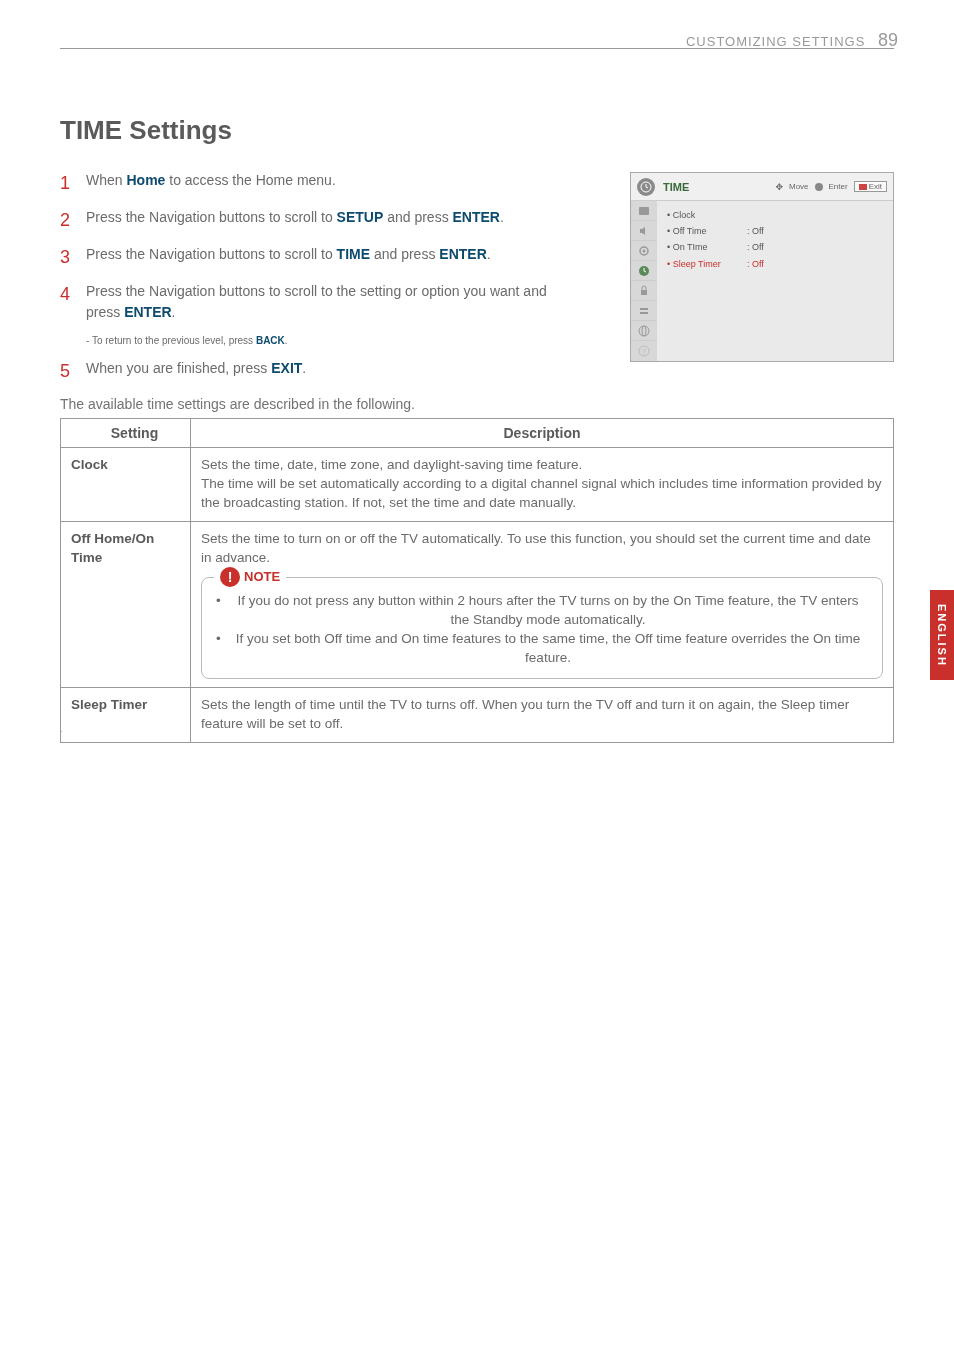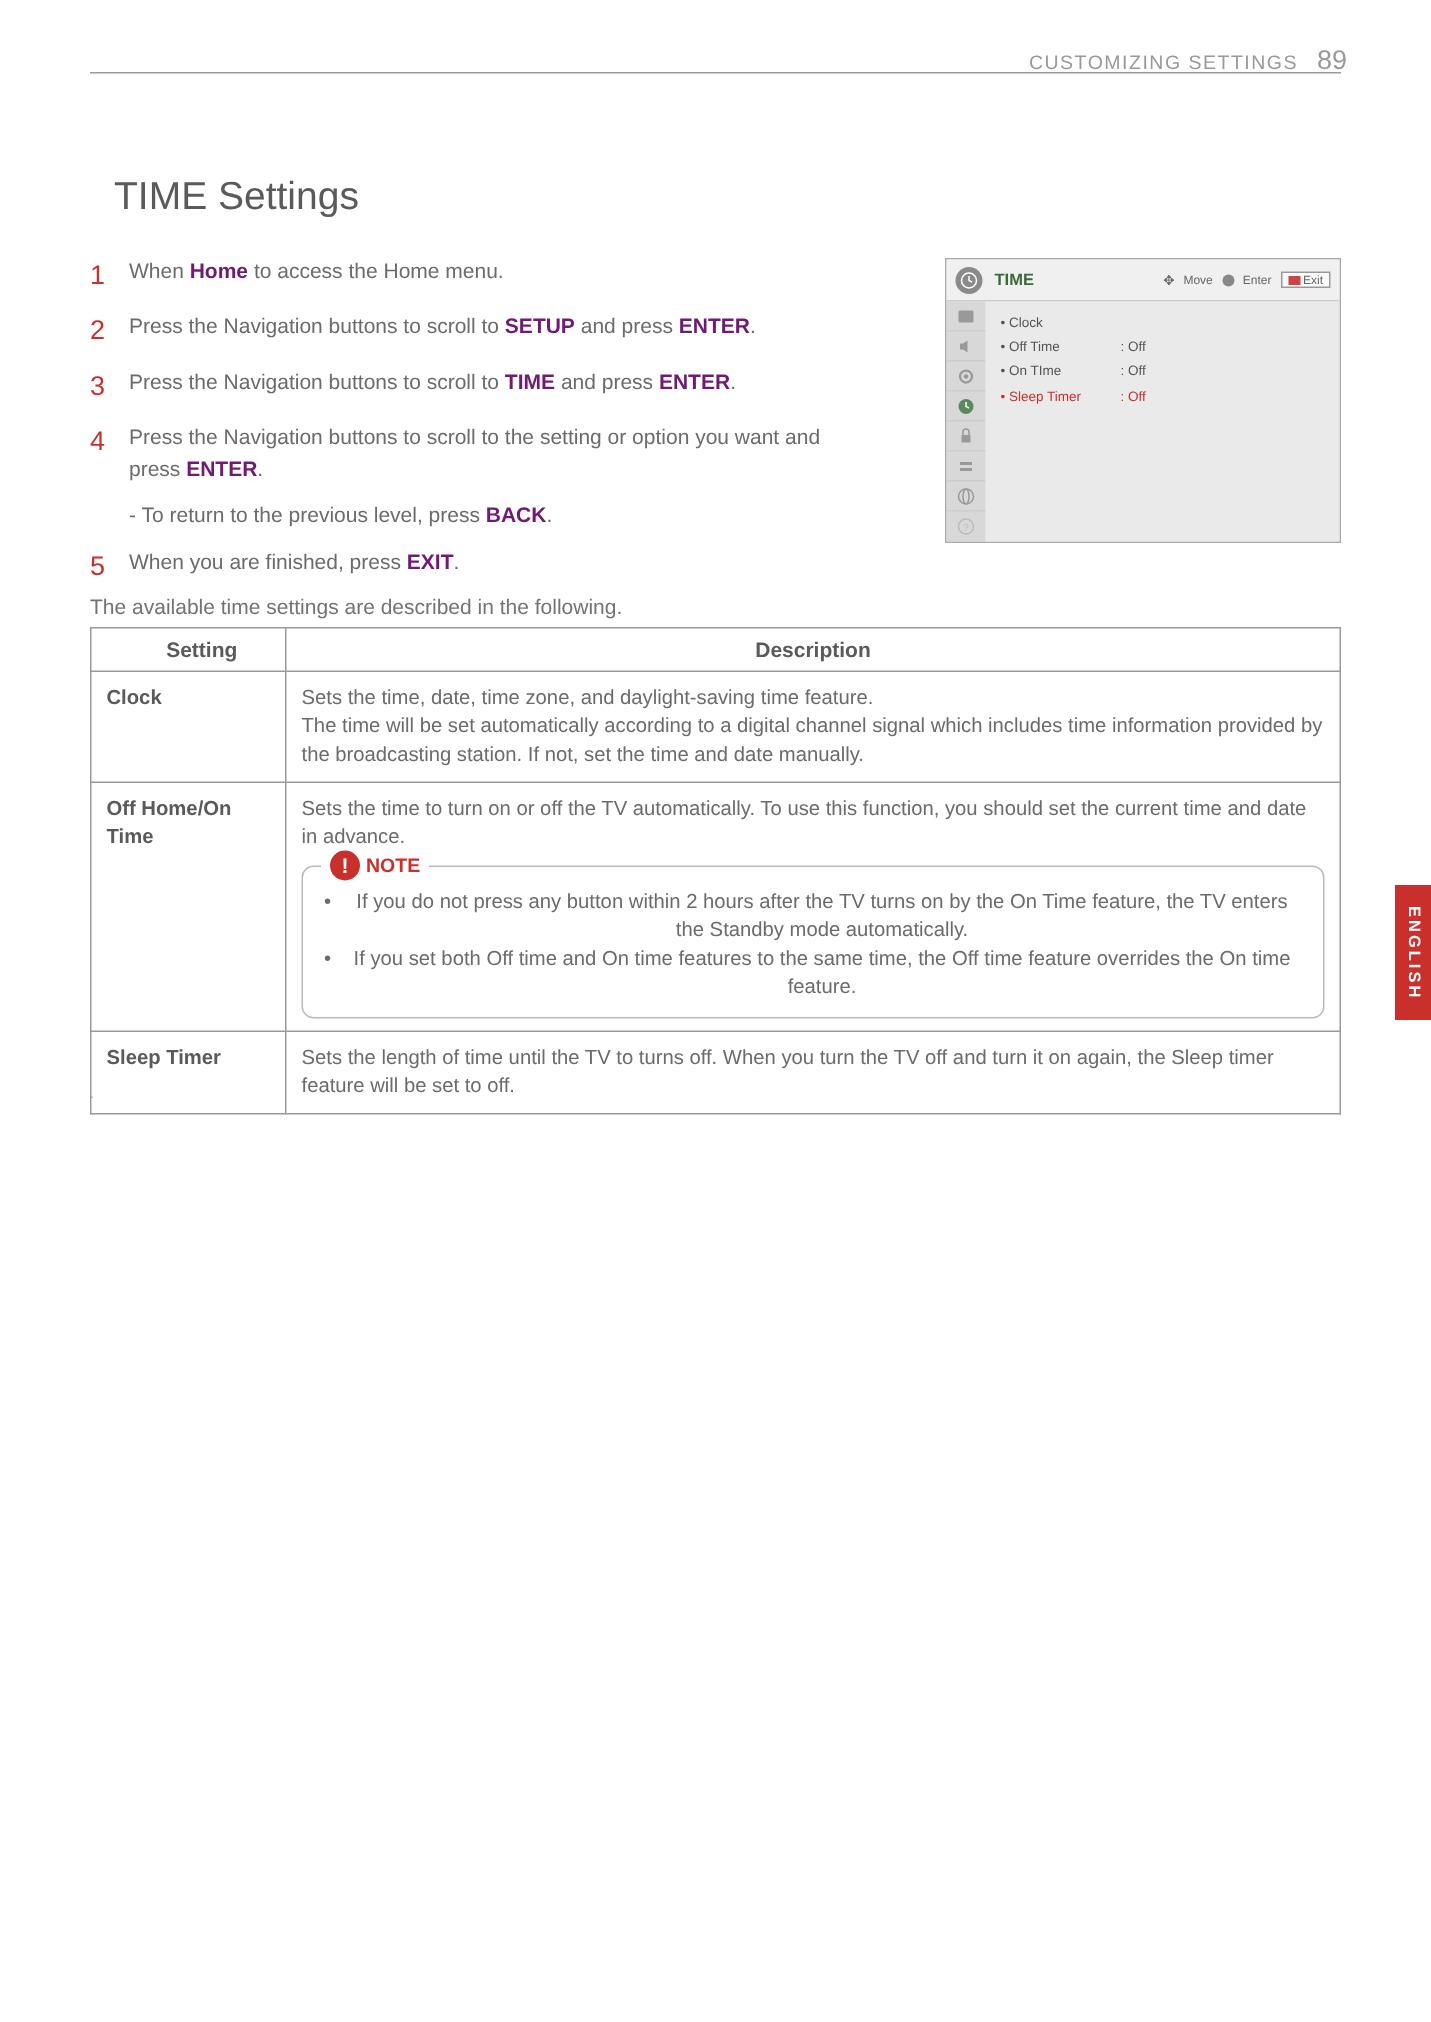--- a/index.html
+++ b/index.html
@@ -33,23 +33,23 @@
     }
     .page-number {
       font-size: 18px;
       color: #999;
       margin-left: 8px;
       letter-spacing: 0;
     }
     .title {
       position: absolute;
       top: 115px;
-      left: 76px;
+      left: 60px;
       font-size: 26px;
-      font-weight: normal;
+      font-weight: bold;
       color: #5a5a5a;
       font-family: 'Trebuchet MS', Arial, sans-serif;
     }
     .steps {
       position: absolute;
       top: 170px;
       left: 60px;
       width: 500px;
     }
     .step {
@@ -64,27 +64,27 @@
       font-size: 18px;
       width: 26px;
       flex-shrink: 0;
       font-family: 'Trebuchet MS', Arial, sans-serif;
     }
     .step-text {
       flex: 1;
     }
     .sub-step {
       margin-left: 26px;
-      font-size: 14px;
+      font-size: 10px;
       line-height: 1.5;
       margin-bottom: 10px;
     }
     .bold {
       font-weight: bold;
-      color: #701a75;
+      color: #0c4a6e;
     }
     .osd-panel {
       position: absolute;
       top: 172px;
       right: 60px;
       width: 264px;
       border: 1px solid #aaa;
       background: #eaeaea;
     }
     .osd-header {

